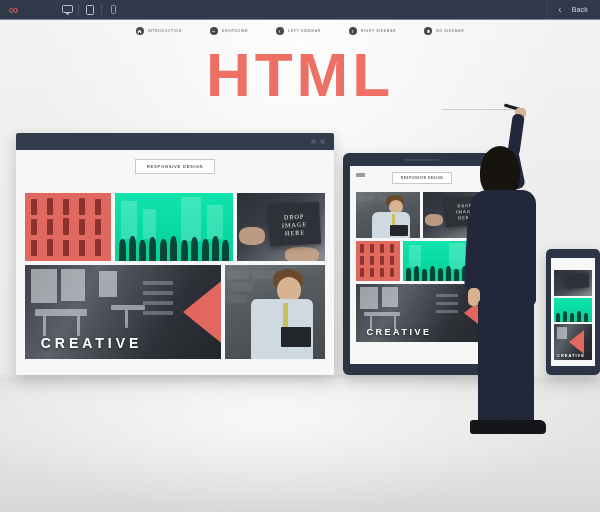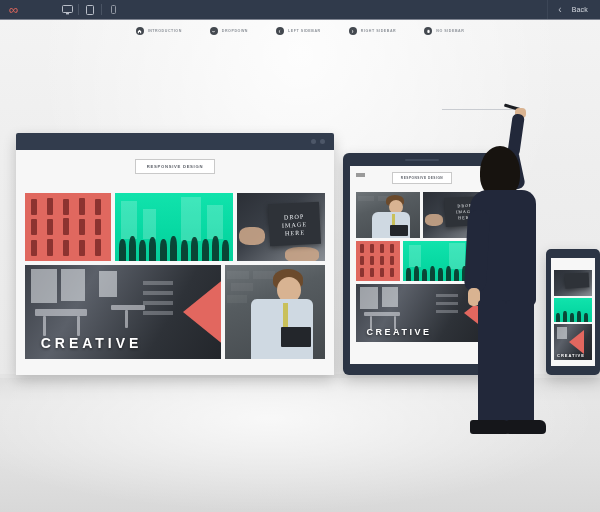--- a/index.html
+++ b/index.html
@@ -214,20 +214,23 @@
       <span class="navicon">
         <svg width="5" height="5" viewBox="0 0 6 6">
             <circle cx="3" cy="3.4" r="1.5" fill="#ffffff"></circle>
             <rect x="1.9" y="1" width="2.2" height="1.3" rx="." fill="#ffffff"></rect>
           </svg>
       </span>
       <span class="navlabel">NO SIDEBAR</span>
     </div>
   </div>
 
+  <div class="hero">
+    <div class="hero-word">HTML</div>
+  </div>
 
   <div class="browser shadow">
     <div class="browser-bar">
       <div class="dots">
         <div class="dot"></div>
         <div class="dot"></div>
       </div>
     </div>
 
     <div class="browser-page">

